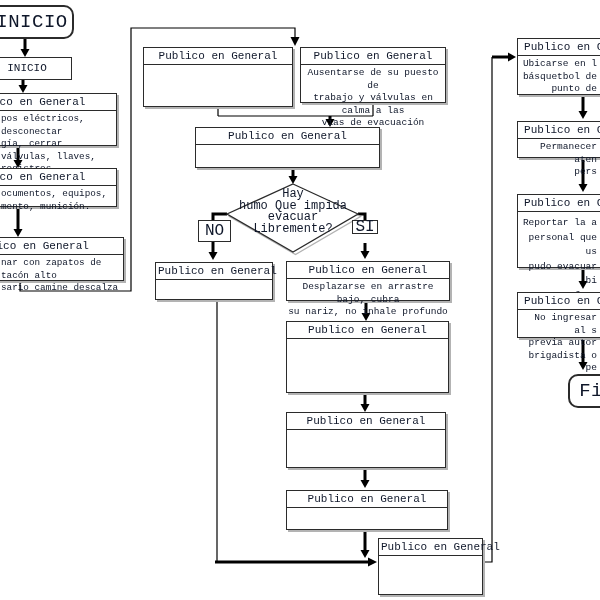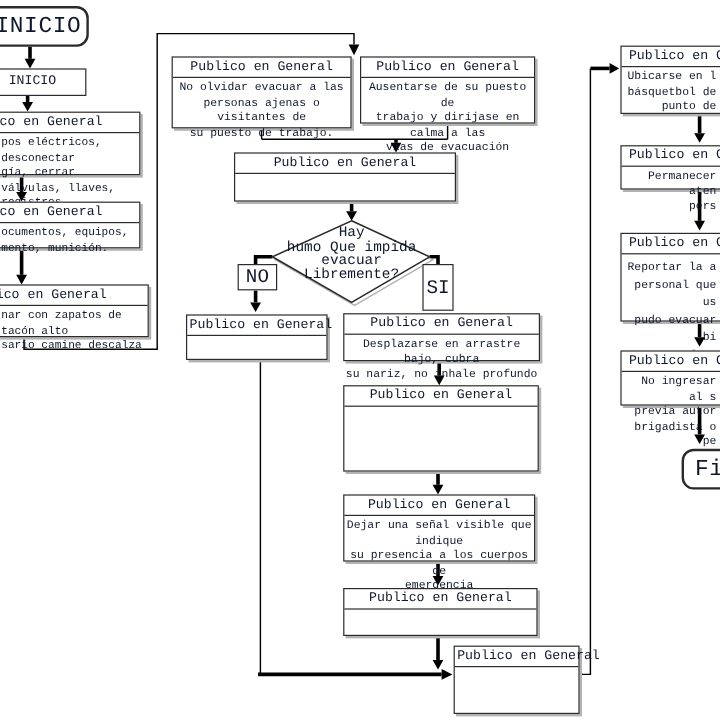--- a/index.html
+++ b/index.html
@@ -166,62 +166,56 @@
 mento, munición.</div>
   </div>
   <div class="box shadow" style="left:-65px;top:237px;width:189px;height:44px;">
     <div class="ttl">Publico en General</div>
     <div class="bod bod-left">nar con zapatos de tacón alto
 sario camine descalza</div>
   </div>
 
   <div class="box shadow" style="left:143px;top:47px;width:150px;height:60px;">
     <div class="ttl">Publico en General</div>
-    <div class="bod">No olvidar evacuar a las
-personas ajenas o visitantes de
-su puesto de trabajo.</div>
   </div>
   <div class="box shadow" style="left:300px;top:47px;width:146px;height:56px;">
     <div class="ttl">Publico en General</div>
     <div class="bod">Ausentarse de su puesto de
-trabajo y diríjase en calma a las
+trabajo y válvulas en calma a las
 vias de evacuación</div>
   </div>
 
   <div class="box shadow" style="left:195px;top:127px;width:185px;height:41px;">
     <div class="ttl">Publico en General</div>
   </div>
 
   <div class="dtext" style="left:228px;top:189px;width:130px;">Hay
 humo Que impida
 evacuar Libremente?</div>
   <div class="minibox" style="left:198px;top:220px;width:33px;height:22px;">
     <span>NO</span>
   </div>
-  <div class="minibox" style="left:352px;top:220px;width:26px;height:39px;">
+  <div class="minibox" style="left:352px;top:220px;width:26px;height:14px;">
     <span>SI</span>
   </div>
 
   <div class="box shadow" style="left:155px;top:262px;width:118px;height:38px;">
     <div class="ttl">Publico en General</div>
   </div>
 
   <div class="box shadow" style="left:286px;top:261px;width:164px;height:40px;">
     <div class="ttl">Publico en General</div>
     <div class="bod">Desplazarse en arrastre bajo, cubra
 su nariz, no inhale profundo</div>
   </div>
   <div class="box shadow" style="left:286px;top:321px;width:163px;height:72px;">
     <div class="ttl">Publico en General</div>
   </div>
   <div class="box shadow" style="left:286px;top:412px;width:160px;height:56px;">
     <div class="ttl">Publico en General</div>
-    <div class="bod">Dejar una señal visible que indique
-su presencia a los cuerpos de
-emergencia</div>
   </div>
   <div class="box shadow" style="left:286px;top:490px;width:162px;height:40px;">
     <div class="ttl">Publico en General</div>
   </div>
   <div class="box shadow" style="left:378px;top:538px;width:105px;height:57px;">
     <div class="ttl">Publico en General</div>
   </div>
 
   <div class="box shadow" style="left:517px;top:38px;width:133px;height:57px;">
     <div class="ttl">Publico en General</div>

